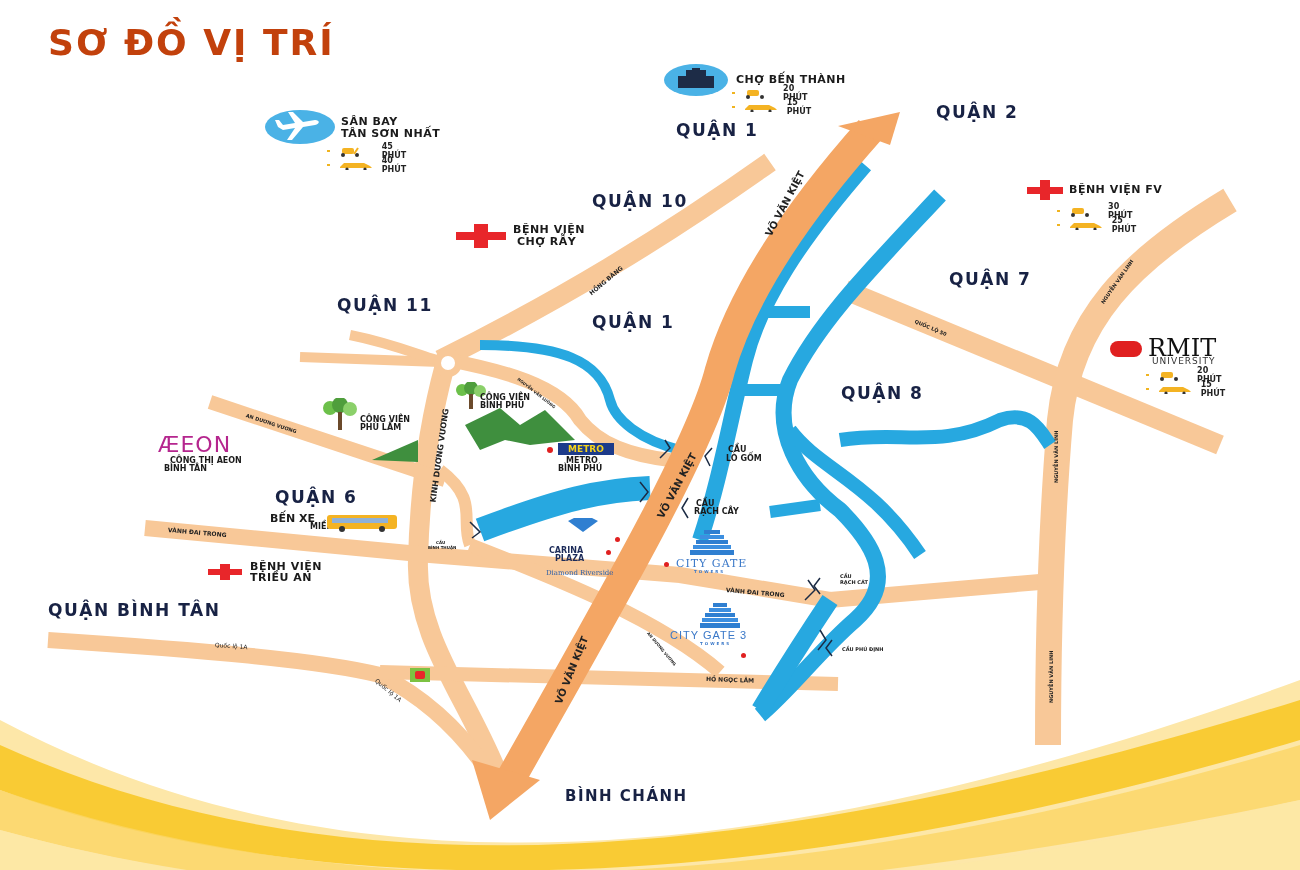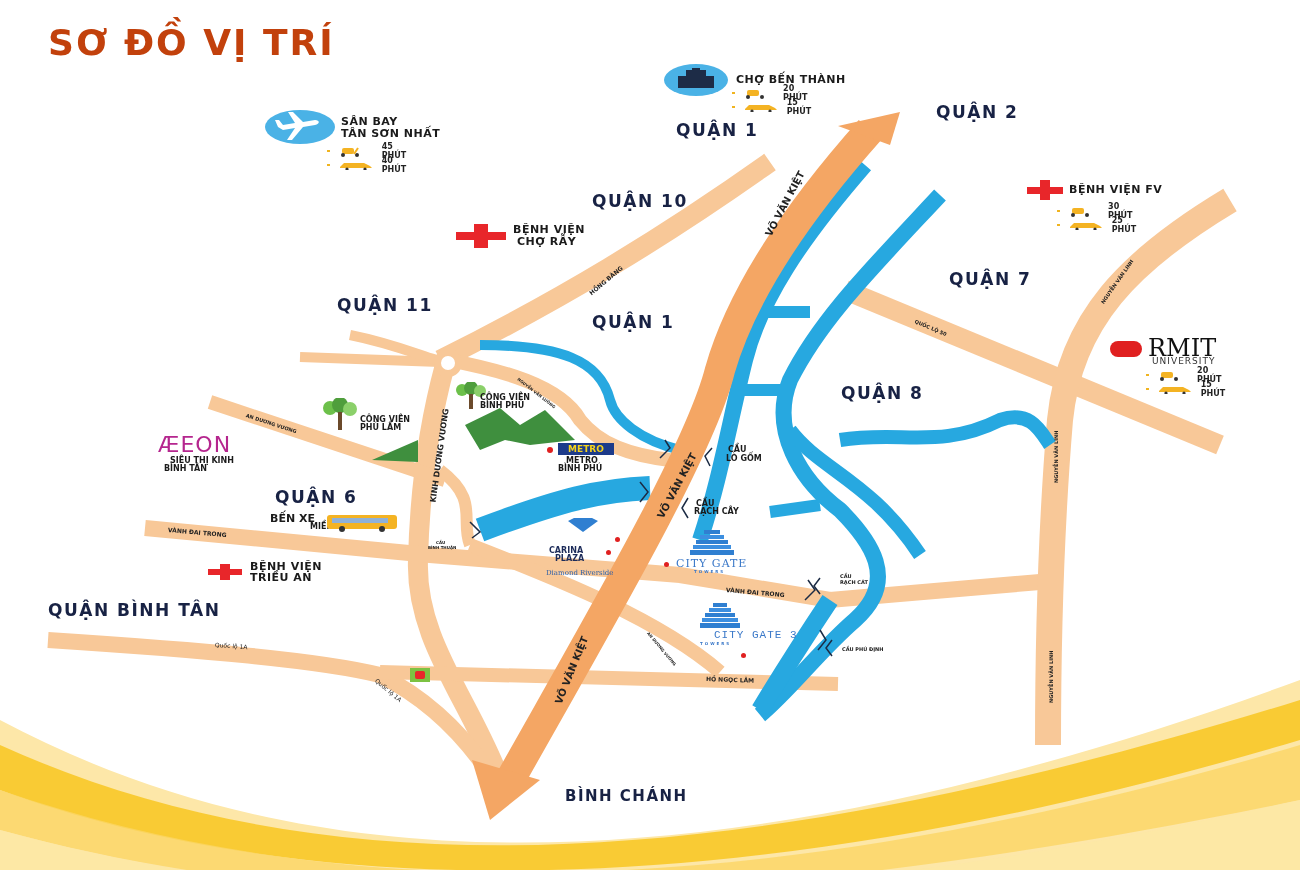--- a/index.html
+++ b/index.html
@@ -233,21 +233,21 @@
   <div class="lbl poi" style="left:517px;top:236px;">CHỢ RẪY</div>
 
   <svg style="position:absolute;left:208px;top:564px;" width="34" height="16">
       <rect x="0" y="5" width="34" height="6" fill="#e8262a"></rect>
       <rect x="12" y="0" width="10" height="16" fill="#e8262a"></rect>
     </svg>
   <div class="lbl poi" style="left:250px;top:561px;">BỆNH VIỆN</div>
   <div class="lbl poi" style="left:250px;top:572px;">TRIỀU AN</div>
 
   <div class="lbl" style="left:158px;top:432px;font-size:22px;color:#b5268e;font-weight:normal;letter-spacing:1px;">ÆEON</div>
-  <div class="lbl poi-small" style="left:170px;top:457px;font-size:8px;">SIÊU THỊ KINH</div>
+  <div class="lbl poi-small" style="left:170px;top:457px;font-size:8px;">CÔNG THỊ AEON</div>
   <div class="lbl poi-small" style="left:164px;top:465px;font-size:8px;">BÌNH TÂN</div>
 
   <svg style="position:absolute;left:318px;top:398px;" width="44" height="34">
       <circle cx="12" cy="10" r="7" fill="#6cc04a"></circle>
       <circle cx="22" cy="7" r="8" fill="#4f9e3c"></circle>
       <circle cx="32" cy="11" r="7" fill="#8bd06a"></circle>
       <rect x="20" y="14" width="4" height="18" fill="#6b4a2b"></rect>
     </svg>
   <div class="lbl poi-small" style="left:360px;top:416px;font-size:8px;">CÔNG VIÊN</div>
   <div class="lbl poi-small" style="left:360px;top:424px;font-size:8px;">PHÚ LÂM</div>
@@ -296,21 +296,21 @@
   <div class="lbl" style="left:676px;top:557px;font-family:'DejaVu Serif',serif;font-size:11px;color:#3a78c8;font-weight:normal;letter-spacing:1px;">CITY GATE</div>
   <div class="lbl" style="left:694px;top:569px;font-size:4px;color:#3a78c8;letter-spacing:2px;">TOWERS</div>
 
   <svg style="position:absolute;left:700px;top:603px;" width="40" height="26">
       <rect x="13" y="0" width="14" height="4" fill="#2f7fd1"></rect>
       <rect x="9" y="5" width="22" height="4" fill="#3d8fe0"></rect>
       <rect x="5" y="10" width="30" height="4" fill="#2f7fd1"></rect>
       <rect x="2" y="15" width="36" height="4" fill="#3d8fe0"></rect>
       <rect x="0" y="20" width="40" height="5" fill="#2f7fd1"></rect>
     </svg>
-  <div class="lbl" style="left:714px;top:629px;font-family:Liberation Mono, monospace;font-size:11px;color:#3a78c8;font-weight:normal;letter-spacing:1px;">CITY GATE 3</div>
+  <div class="lbl" style="left:670px;top:629px;font-family:Liberation Sans, sans-serif;font-size:11px;color:#3a78c8;font-weight:normal;letter-spacing:1px;">CITY GATE 3</div>
   <div class="lbl" style="left:700px;top:641px;font-size:4px;color:#3a78c8;letter-spacing:2px;">TOWERS</div>
   <div class="red-dot" style="left:741px;top:653px;width:5px;height:5px;"></div>
 
   <div style="position:absolute;left:410px;top:668px;width:20px;height:14px;background:#7cc242;">
       <div style="position:absolute;left:5px;top:3px;width:10px;height:8px;background:#e8262a;border-radius:2px;"></div>
     </div>
 
   <div class="lbl poi-small" style="left:728px;top:446px;font-size:8px;">CẦU</div>
   <div class="lbl poi-small" style="left:726px;top:455px;font-size:8px;">LÒ GỐM</div>
   <div class="lbl poi-small" style="left:696px;top:500px;font-size:8px;">CẦU</div>

